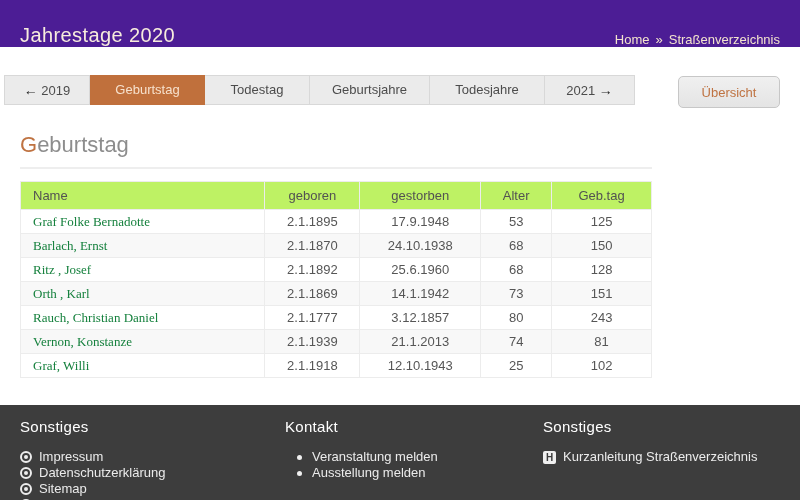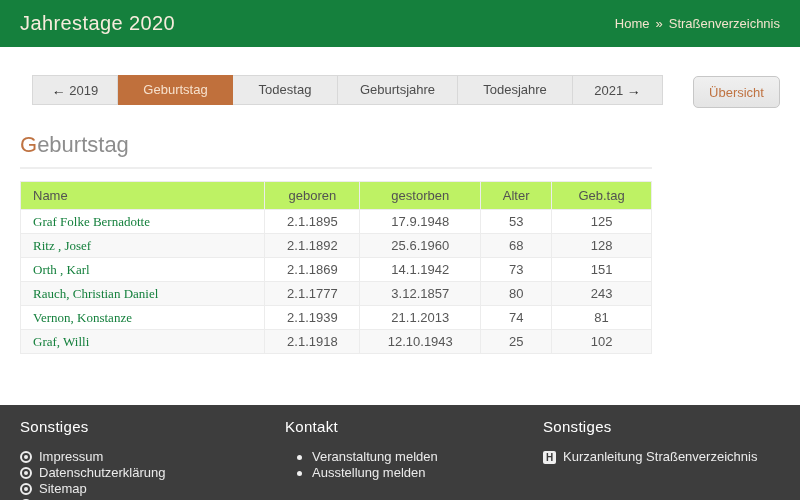--- a/index.html
+++ b/index.html
@@ -7,44 +7,44 @@
   body {
     font-family: "Liberation Sans", "DejaVu Sans", sans-serif;
     background: #ffffff;
     color: #555;
     position: relative;
   }
 
   
   .site-header {
     height: 47px;
-    background: #15803d;
-    display: flex;
-    align-items: center;
+    background: #4c1d95;
+    display: flex;
+    align-items: flex-end;
     justify-content: space-between;
     padding: 0 20px;
   }
   .site-title {
     color: #f7ecdd;
     font-size: 20px;
     font-weight: 400;
     letter-spacing: 0.4px;
   }
   .breadcrumb {
     color: #f3e3cd;
     font-size: 13px;
     display: flex;
     gap: 6px;
     align-items: center;
   }
   .breadcrumb a { color: #f3e3cd; text-decoration: none; cursor: pointer; }
 
   
   .toolbar {
-    margin: 28px 20px 0 32px;
+    margin: 28px 20px 0 4px;
     display: flex;
     justify-content: space-between;
     align-items: flex-start;
     gap: 30px;
   }
   .tabs {
     display: flex;
     border: 1px solid #d8d8d8;
     background: #ebebeb;
   }
@@ -256,20 +256,27 @@
   </thead>
   <tbody>
     <tr>
       <td class="name-cell"><a>Graf Folke Bernadotte</a></td>
       <td>2.1.1895</td>
       <td>17.9.1948</td>
       <td>53</td>
       <td>125</td>
     </tr>
     <tr>
+      <td class="name-cell"><a>Barlach, Ernst</a></td>
+      <td>2.1.1870</td>
+      <td>24.10.1938</td>
+      <td>68</td>
+      <td>150</td>
+    </tr>
+    <tr>
       <td class="name-cell"><a>Ritz , Josef</a></td>
       <td>2.1.1892</td>
       <td>25.6.1960</td>
       <td>68</td>
       <td>128</td>
     </tr>
     <tr>
       <td class="name-cell"><a>Orth , Karl</a></td>
       <td>2.1.1869</td>
       <td>14.1.1942</td>

